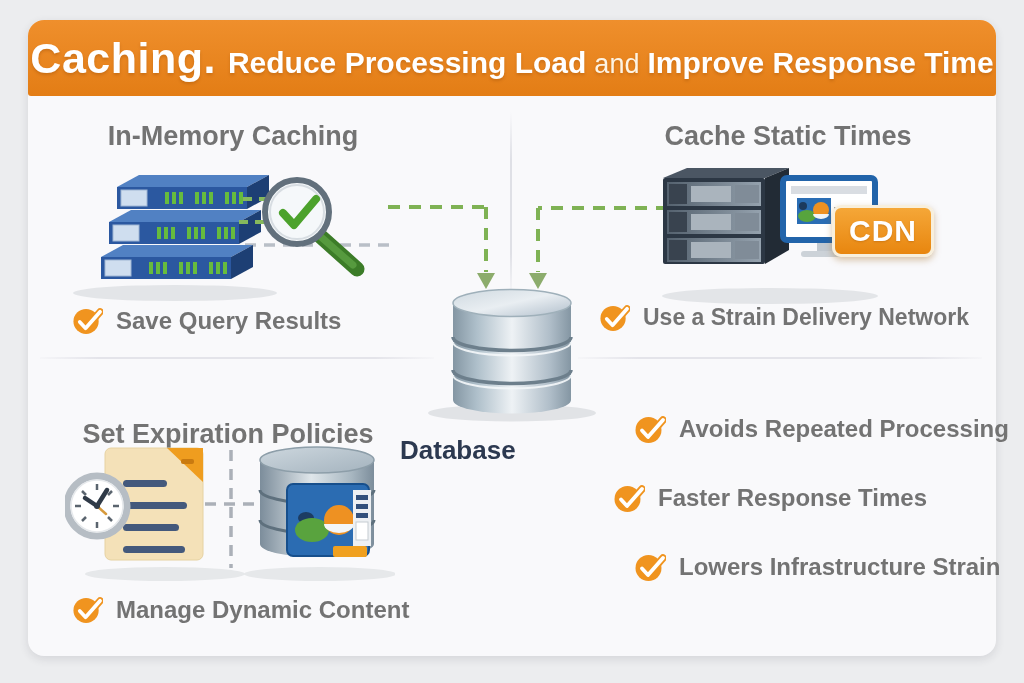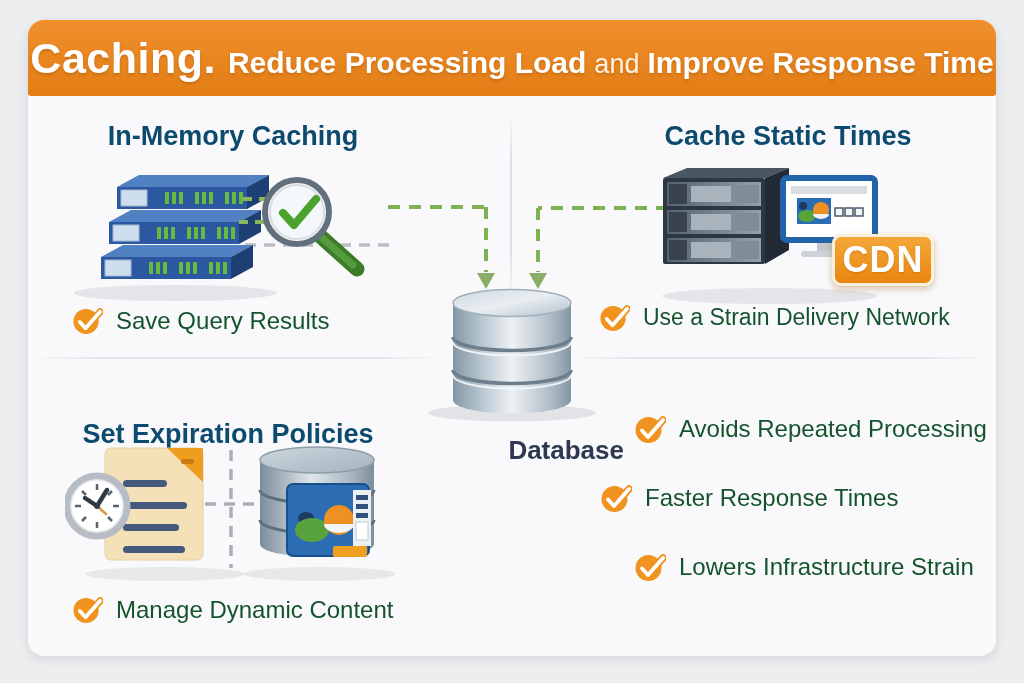--- a/index.html
+++ b/index.html
@@ -11,31 +11,31 @@
   .h-title{font-size:43px;font-weight:700;margin-right:12px;letter-spacing:.5px;}
   .h-bold{font-size:30px;font-weight:700;}
   .h-and{font-size:27px;font-weight:400;color:#fdf3e3;margin:0 8px;}
   .h-tail{font-size:30px;font-weight:600;}
   .divider-v{position:absolute;left:510px;top:112px;width:2px;height:188px;
     background:linear-gradient(180deg,rgba(223,224,230,0),#dfe0e6 25%,#dfe0e6 75%,rgba(223,224,230,0));}
   .divider-h{position:absolute;top:357px;height:2px;
     background:linear-gradient(90deg,rgba(228,228,234,.15),#e4e4ea 15%,#e4e4ea 85%,rgba(228,228,234,.15));}
   .divider-h.left{left:40px;width:394px;}
   .divider-h.right{left:578px;width:404px;}
-  .q-title{position:absolute;text-align:center;font-size:27px;font-weight:700;color:#0c4a6e;}
+  .q-title{position:absolute;text-align:center;font-size:27px;font-weight:700;color:#737373;}
   .bullet-row{position:absolute;display:flex;align-items:center;gap:13px;}
-  .bullet-label{font-size:24px;font-weight:400;color:#14532d;white-space:nowrap;}
+  .bullet-label{font-size:24px;font-weight:700;color:#737373;white-space:nowrap;}
   .bullet-label.small{font-size:23px;}
-  .db-label{position:absolute;left:400px;top:432px;width:224px;text-align:right;
+  .db-label{position:absolute;left:400px;top:432px;width:224px;text-align:left;
     font-size:26px;font-weight:600;color:#2c3950;line-height:36px;}
   .illus{position:absolute;}
   .overlay{position:absolute;left:0;top:0;pointer-events:none;}
-  .cdn-badge{position:absolute;left:832px;top:234px;width:96px;height:46px;display:flex;align-items:center;justify-content:center;
+  .cdn-badge{position:absolute;left:832px;top:205px;width:96px;height:46px;display:flex;align-items:center;justify-content:center;
     background:linear-gradient(180deg,#f5a738 0%,#e8860f 100%);border:3px solid #f8efdc;border-radius:9px;
-    color:#ffffff;font-size:36px;font-weight:800;letter-spacing:1px;box-shadow:0 3px 7px rgba(150,90,10,.35);
+    color:#ffffff;font-size:30px;font-weight:800;letter-spacing:1px;box-shadow:0 3px 7px rgba(150,90,10,.35);
     text-shadow:0 1px 2px rgba(140,70,0,.3);}
 </style>
 </head>
 <body>
 
 <div class="page">
   <div class="card"></div>
 
   <div class="header">
     <span class="h-title">Caching.</span><span class="h-bold">Reduce Processing Load</span><span class="h-and">and</span><span class="h-tail">Improve Response Time</span>
@@ -314,21 +314,21 @@
   </div>
 
   <div class="bullet-row" style="left:72px;top:594px;">
     <svg width="31" height="31" viewBox="0 0 32 32">
       <circle cx="14.5" cy="17" r="13" fill="#F0941F"></circle>
       <path d="M8 17.5 L14 24 L29 7" fill="none" stroke="#F0941F" stroke-width="7.5" stroke-linecap="round" stroke-linejoin="round"></path>
       <path d="M8 17.5 L14 24 L29 7" fill="none" stroke="#FFFFFF" stroke-width="3.8" stroke-linecap="round" stroke-linejoin="round"></path>
     </svg>
     <span class="bullet-label">Manage Dynamic Content</span>
   </div>
-  <div class="bullet-row" style="left:600px;top:482px;">
+  <div class="bullet-row" style="left:613px;top:482px;">
     <svg width="32" height="32" viewBox="0 0 32 32">
       <circle cx="14.5" cy="17" r="13" fill="#F0941F"></circle>
       <path d="M8 17.5 L14 24 L29 7" fill="none" stroke="#F0941F" stroke-width="7.5" stroke-linecap="round" stroke-linejoin="round"></path>
       <path d="M8 17.5 L14 24 L29 7" fill="none" stroke="#FFFFFF" stroke-width="3.8" stroke-linecap="round" stroke-linejoin="round"></path>
     </svg>
     <span class="bullet-label">Faster Response Times</span>
   </div>
   <div class="bullet-row" style="left:634px;top:551px;text-align:center;">
     <svg width="32" height="32" viewBox="0 0 32 32">
       <circle cx="14.5" cy="17" r="13" fill="#F0941F"></circle>

